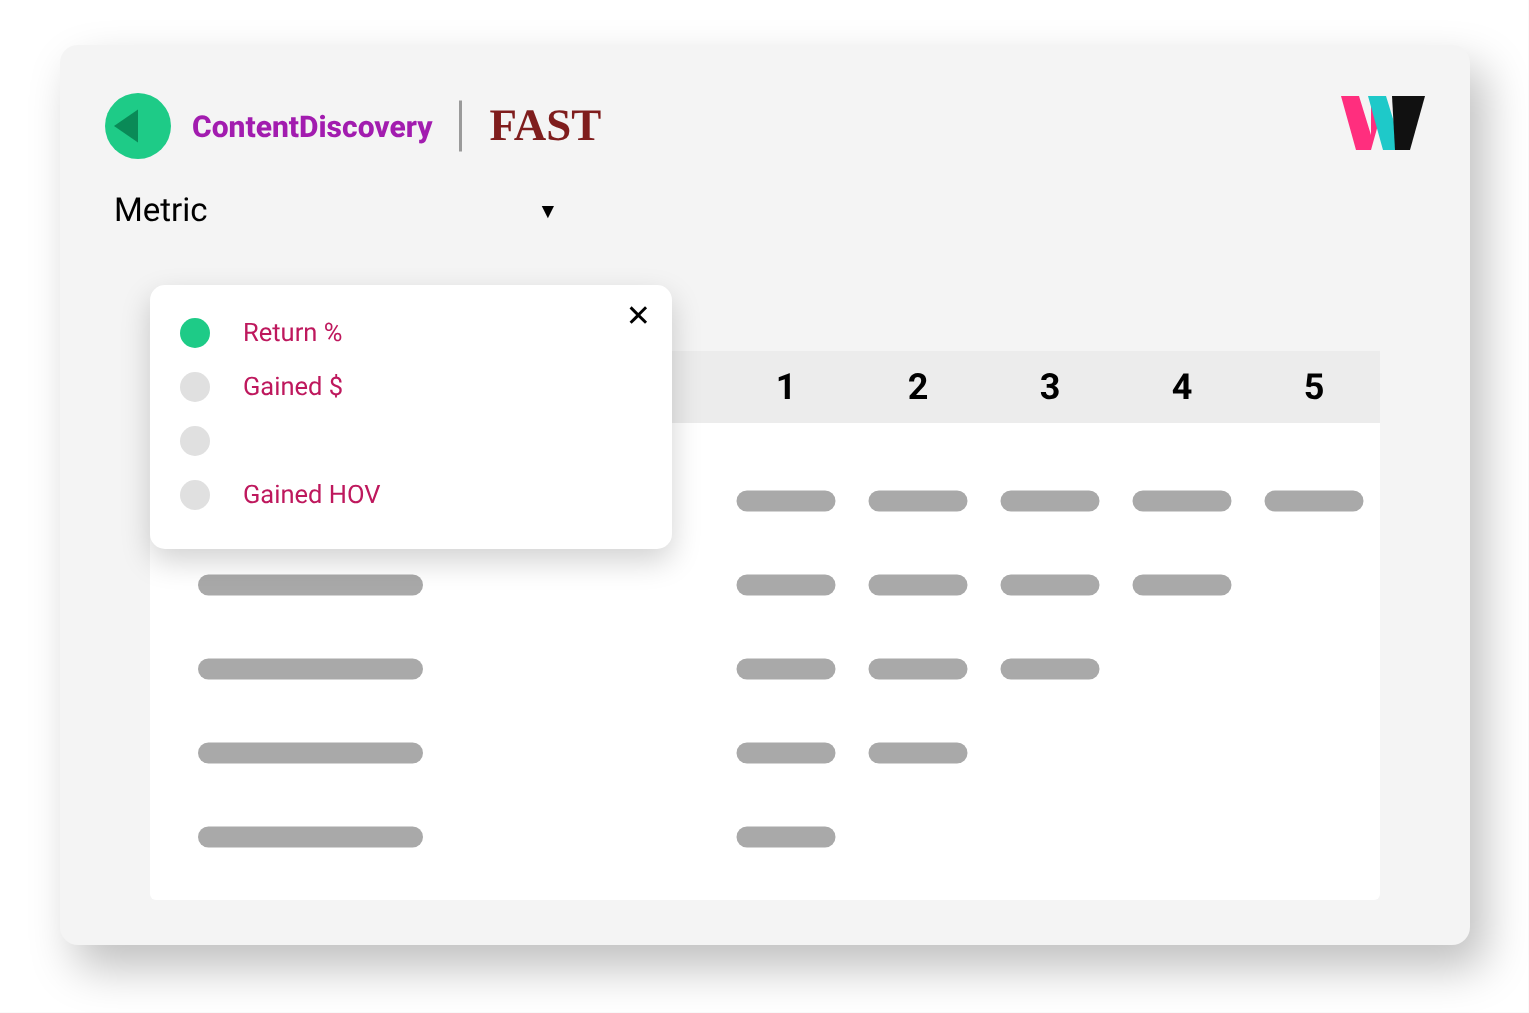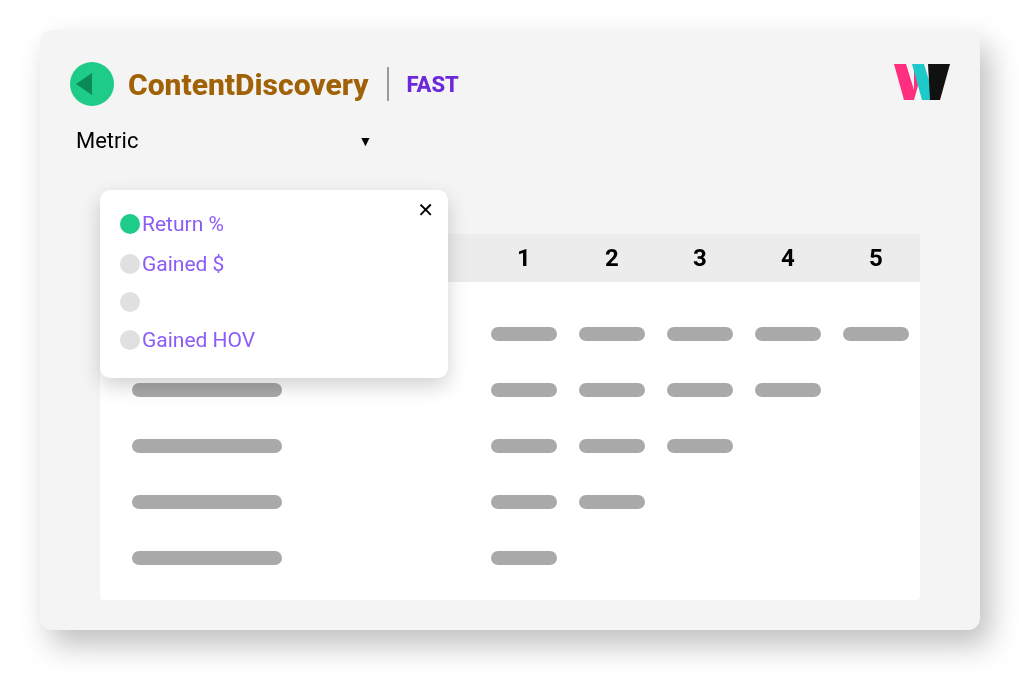--- a/index.html
+++ b/index.html
@@ -48,34 +48,35 @@
       position: absolute;
       left: 6px;
       top: 11px;
       width: 0;
       height: 0;
       border-top: 11px solid transparent;
       border-bottom: 11px solid transparent;
       border-right: 16px solid #0a8a57;
     }
     .brand {
-      font-size: 30px;
+      font-size: 20px;
       font-weight: 800;
-      color: #a16207;
+      color: #a21caf;
     }
     .divider {
       width: 2px;
       height: 34px;
       background: #9a9a9a;
       margin: 0 18px;
     }
     .subbrand {
-      font-size: 22px;
+      font-size: 30px;
       font-weight: 800;
-      color: #6d28d9;
+      color: #7f1d1d;
+      font-family: Liberation Serif, serif;
     }
     .w-logo {
       width: 56px;
       height: 44px;
     }
     .metric-row {
       display: flex;
       align-items: center;
       gap: 10px;
       margin-bottom: 12px;
@@ -108,25 +109,25 @@
       right: 14px;
       font-size: 20px;
       font-weight: 400;
       cursor: pointer;
       color: #000;
       line-height: 1;
     }
     .dropdown-item {
       display: flex;
       align-items: center;
-      gap: 2px;
+      gap: 22px;
       padding: 8px 4px;
       cursor: pointer;
-      font-size: 21px;
-      color: #8b5cf6;
+      font-size: 17px;
+      color: #be185d;
     }
     .radio {
       width: 20px;
       height: 20px;
       border-radius: 50%;
       background: #e0e0e0;
       flex-shrink: 0;
     }
     .radio.selected {
       background: #1ecb87;

